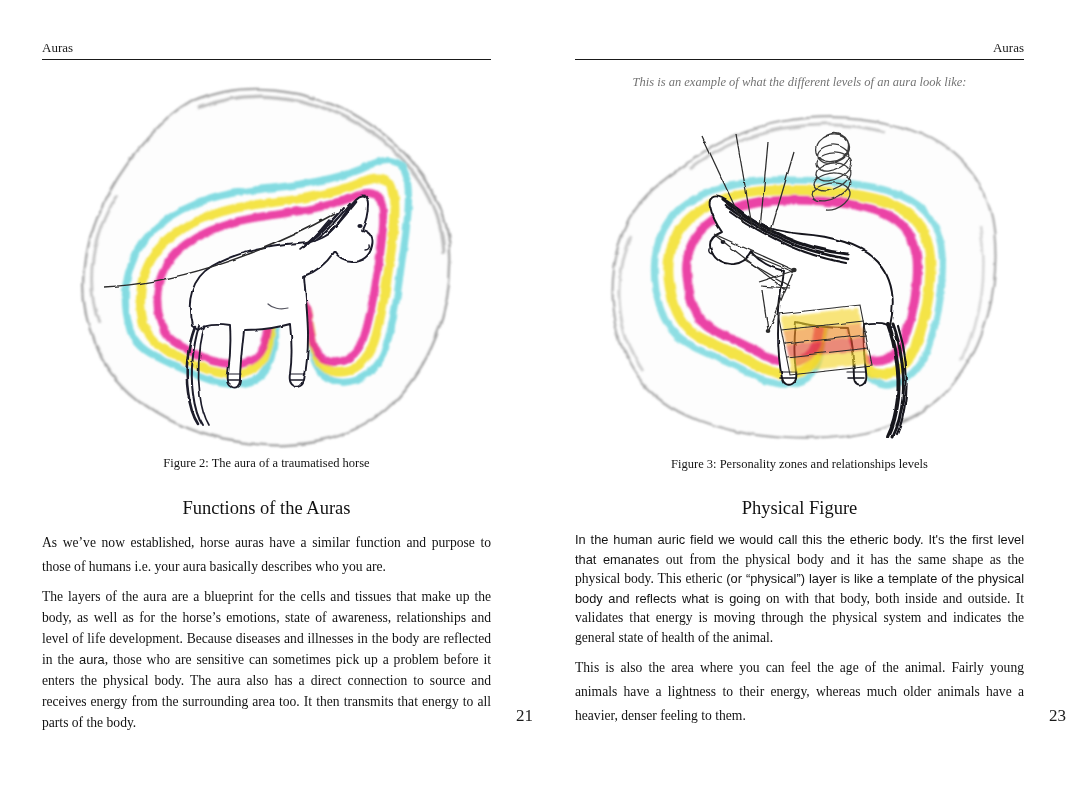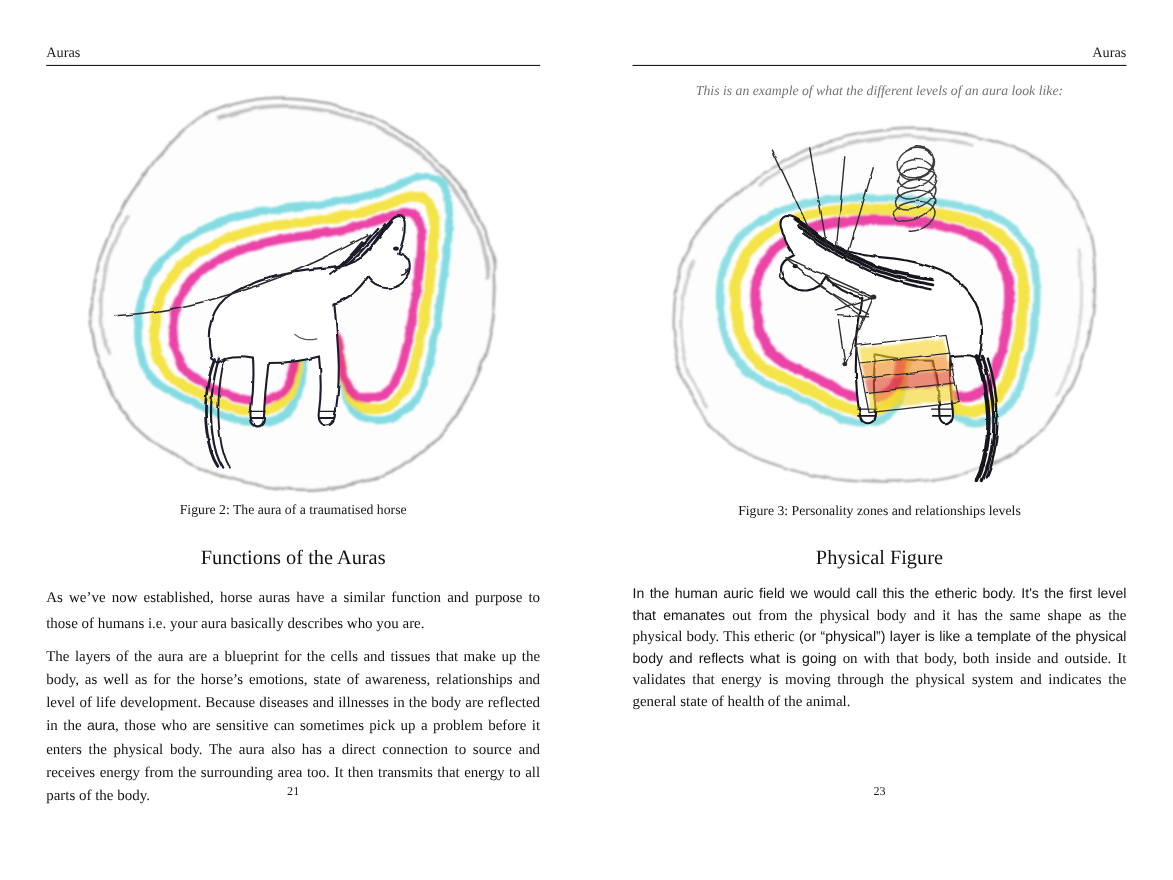--- a/index.html
+++ b/index.html
@@ -98,23 +98,23 @@
   }
 
   p.para { margin: 0 0 7px 0; }
 
   
   .folio {
     position: absolute;
     bottom: 42px;
     left: 0;
     width: 100%;
-    text-align: center;
-    font-family: "Liberation Serif", serif;
-    font-size: 11px;
+    text-align: right;
+    font-family: "Liberation Serif", serif;
+    font-size: 17px;
     color: #1a1a1a;
   }
 
   svg { display: block; }
   .fig-svg { margin: 0 auto; }
 </style>
 </head>
 <body>
 
 <div id="page">
@@ -365,19 +365,22 @@
           </g>
         </svg>
       </div>
 
       <div class="fig-caption" style="margin-top:4px;">Figure 3: Personality zones and relationships levels</div>
 
       <h2 class="section-title" style="margin-top:24px;">Physical Figure</h2>
 
       <div style="margin-top:10px;">
         <p class="body-serif compact para"><span class="sans">In the human auric field we would call this the etheric body. It's the first level that emanates </span><span>out from the physical body and it has the same shape as the physical body. This </span><span>etheric </span><span class="sans">(or “physical”) layer is like a template of the physical body and reflects what is going </span><span>on with that body, both inside and outside. It validates that energy is moving through the physical system and indicates the general state of health of the animal.</span></p>
+        <p class="body-serif loose para" style="margin-top:9px;">
+          <span>This is also the area where you can feel the age of the animal. Fairly young animals have a lightness to their energy, whereas much older animals have a heavier, denser feeling to them.</span>
+        </p>
       </div>
 
       <div class="folio">23</div>
     </div>
 
   </div>
 </div>
 
 </body></html>

